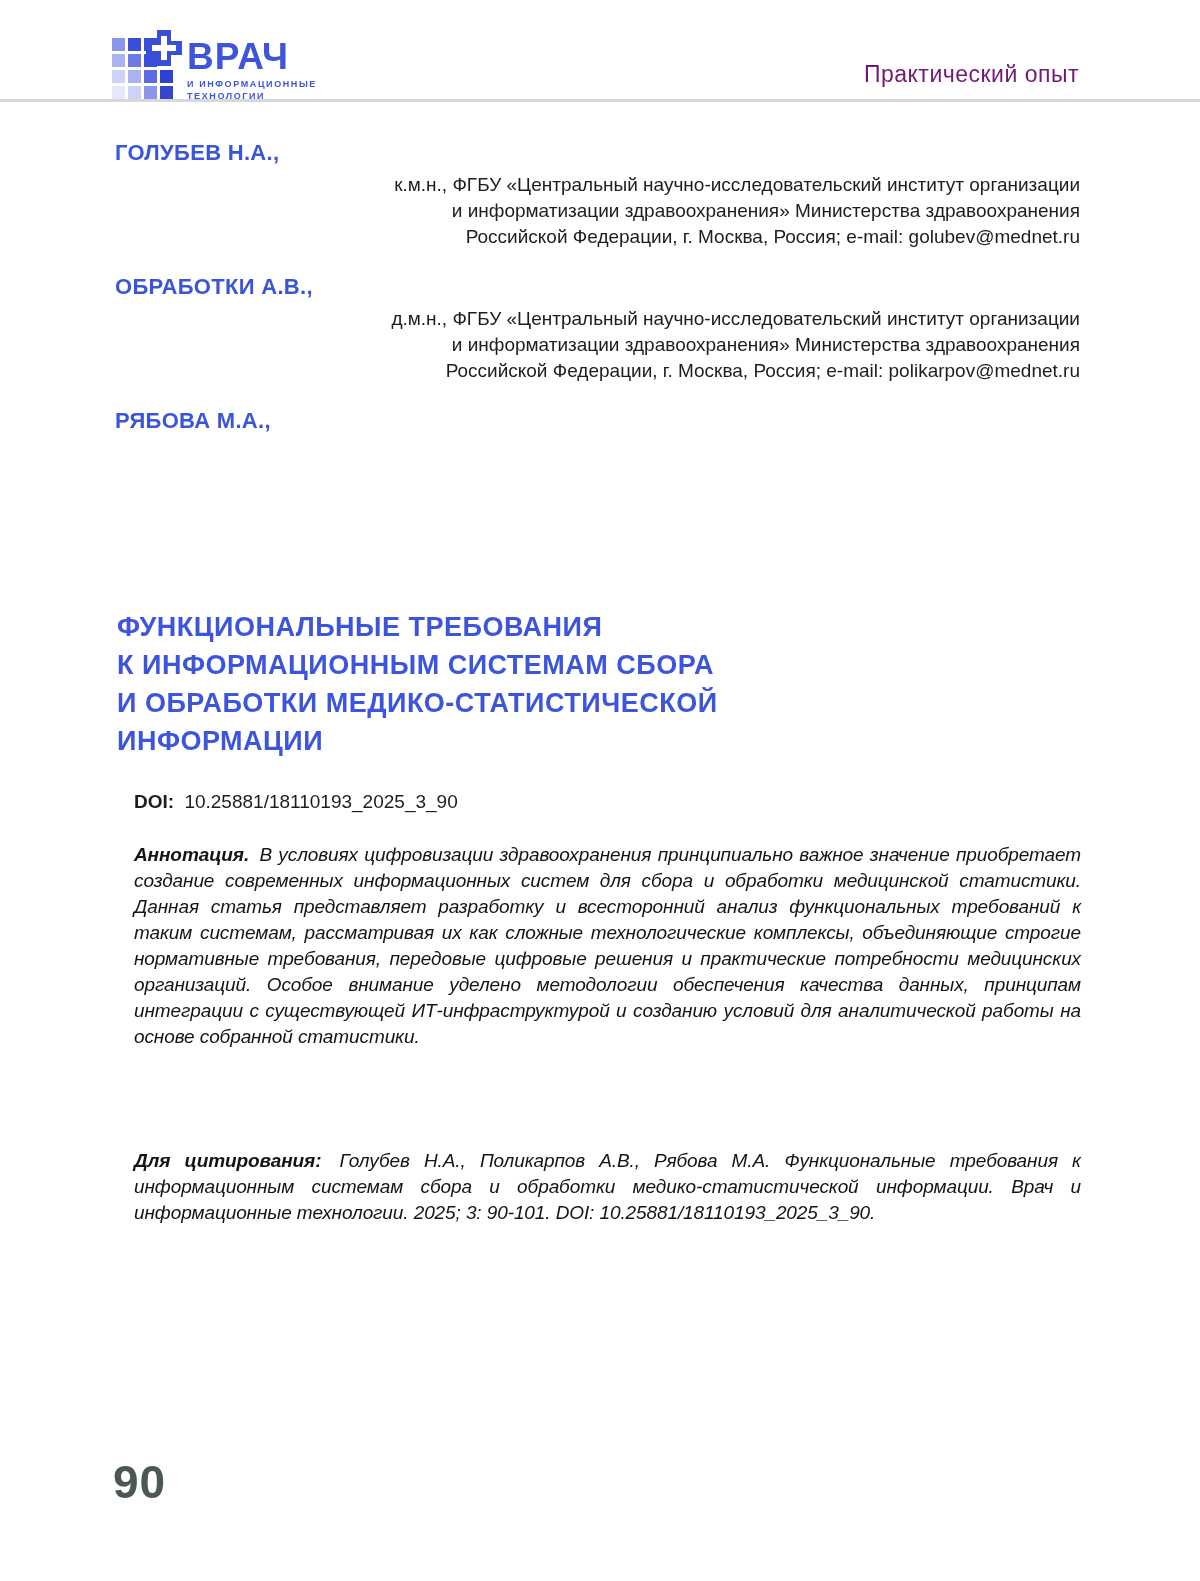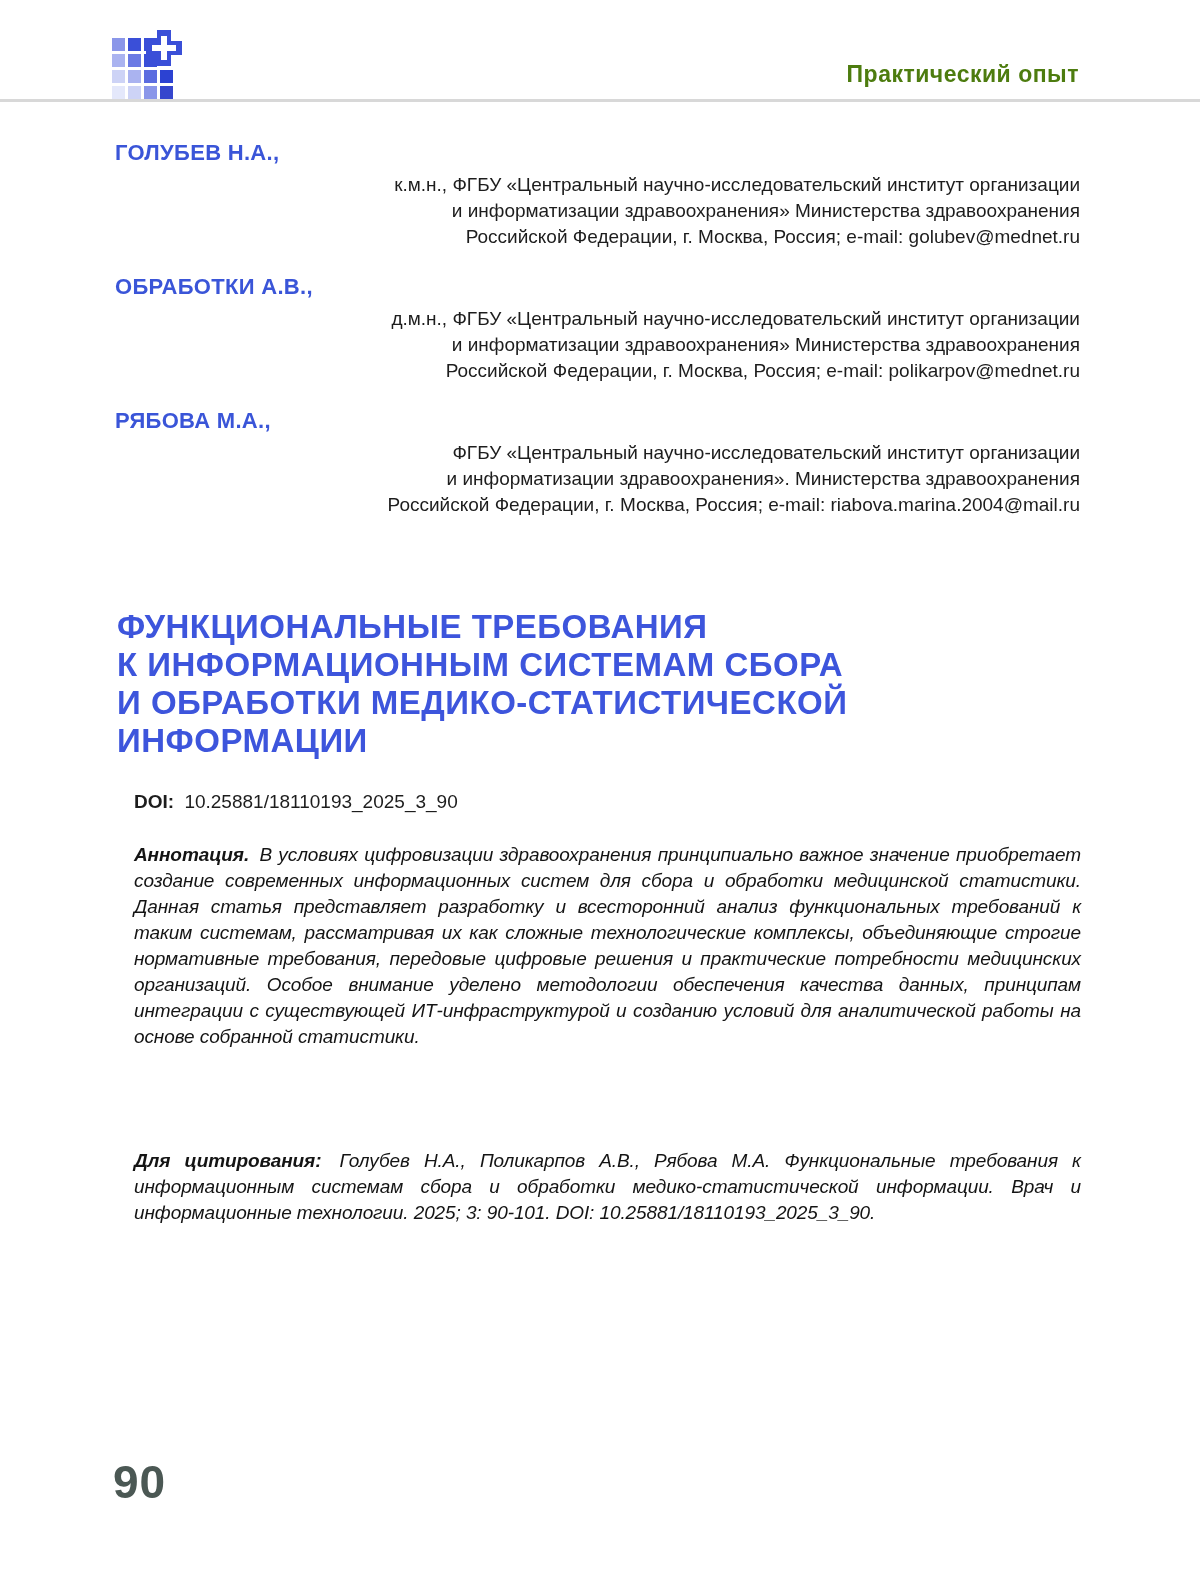--- a/index.html
+++ b/index.html
@@ -44,22 +44,22 @@
     color:#3d55dc; letter-spacing:1px;
   }
   .logo-sub {
     margin-top:3px;
     font-size:9px; font-weight:bold; line-height:1.35;
     color:#3d55dc; letter-spacing:1.6px;
     white-space:pre-line;
   }
   .section-label {
     position:absolute; top:61px; right:121px;
-    font-size:23px; font-weight:bold; letter-spacing:0.5px;
-    color:#4d7c0f;
+    font-size:23px; font-weight:normal; letter-spacing:0.5px;
+    color:#701a75;
     text-align:center;
   }
   .header-rule {
     position:absolute; top:99px; left:0;
     width:1200px; height:3px; background:#d8d8d8;
   }
 
   
   .authors { position:absolute; top:140px; left:115px; width:965px; }
   .author-block { margin-bottom:24px; }
@@ -69,21 +69,21 @@
   }
   .author-aff {
     font-size:19px; line-height:26px; color:#1d1d1d;
     white-space:pre-line;
     text-align:right;
   }
 
   
   .article-title {
     position:absolute; top:608px; left:117px; width:900px;
-    font-size:33px; line-height:38px; font-weight:bold;
+    font-size:27px; line-height:38px; font-weight:bold;
     color:#3d55dc; letter-spacing:0.5px;
     white-space:pre-line;
   }
 
   
   .doi { position:absolute; top:791px; left:134px; font-size:19px; color:#1d1d1d; }
   .doi .para-label { font-weight:bold; margin-right:5px; font-style:normal; }
 
   .para {
     position:absolute; left:134px; width:947px;
@@ -126,43 +126,45 @@
         <div class="cell"></div>
       <div class="cell"></div>
         <div class="cell"></div>
       <div class="logo-cross">
         <div class="bar-v"></div>
           <div class="bar-h"></div>
         <div class="in-v"></div>
           <div class="in-h"></div>
       </div>
     </div>
+    <div class="logo-text">
+      <div class="logo-title">ВРАЧ</div>
+      <div class="logo-sub">И ИНФОРМАЦИОННЫЕ
+ТЕХНОЛОГИИ</div>
+    </div>
   </div>
 
   <div class="section-label">Практический опыт</div>
   <div class="header-rule"></div>
 
   <div class="authors">
     <div class="author-block">
       <div class="author-name">ГОЛУБЕВ Н.А.,</div>
       <div class="author-aff">к.м.н., ФГБУ «Центральный научно-исследовательский институт организации
 и информатизации здравоохранения» Министерства здравоохранения
 Российской Федерации, г. Москва, Россия; e-mail: golubev@mednet.ru</div>
     </div>
     <div class="author-block">
       <div class="author-name">ОБРАБОТКИ А.В.,</div>
       <div class="author-aff">д.м.н., ФГБУ «Центральный научно-исследовательский институт организации
 и информатизации здравоохранения» Министерства здравоохранения
 Российской Федерации, г. Москва, Россия; e-mail: polikarpov@mednet.ru</div>
     </div>
     <div class="author-block">
       <div class="author-name">РЯБОВА М.А.,</div>
-      <div class="author-aff">ФГБУ «Центральный научно-исследовательский институт организации
-и информатизации здравоохранения». Министерства здравоохранения
-Российской Федерации, г. Москва, Россия; e-mail: riabova.marina.2004@mail.ru</div>
     </div>
   </div>
 
   <h1 class="article-title">ФУНКЦИОНАЛЬНЫЕ ТРЕБОВАНИЯ
 К ИНФОРМАЦИОННЫМ СИСТЕМАМ СБОРА
 И ОБРАБОТКИ МЕДИКО-СТАТИСТИЧЕСКОЙ
 ИНФОРМАЦИИ</h1>
 
   <p class="doi">
     <span class="para-label">DOI: </span><span>10.25881/18110193_2025_3_90</span>

